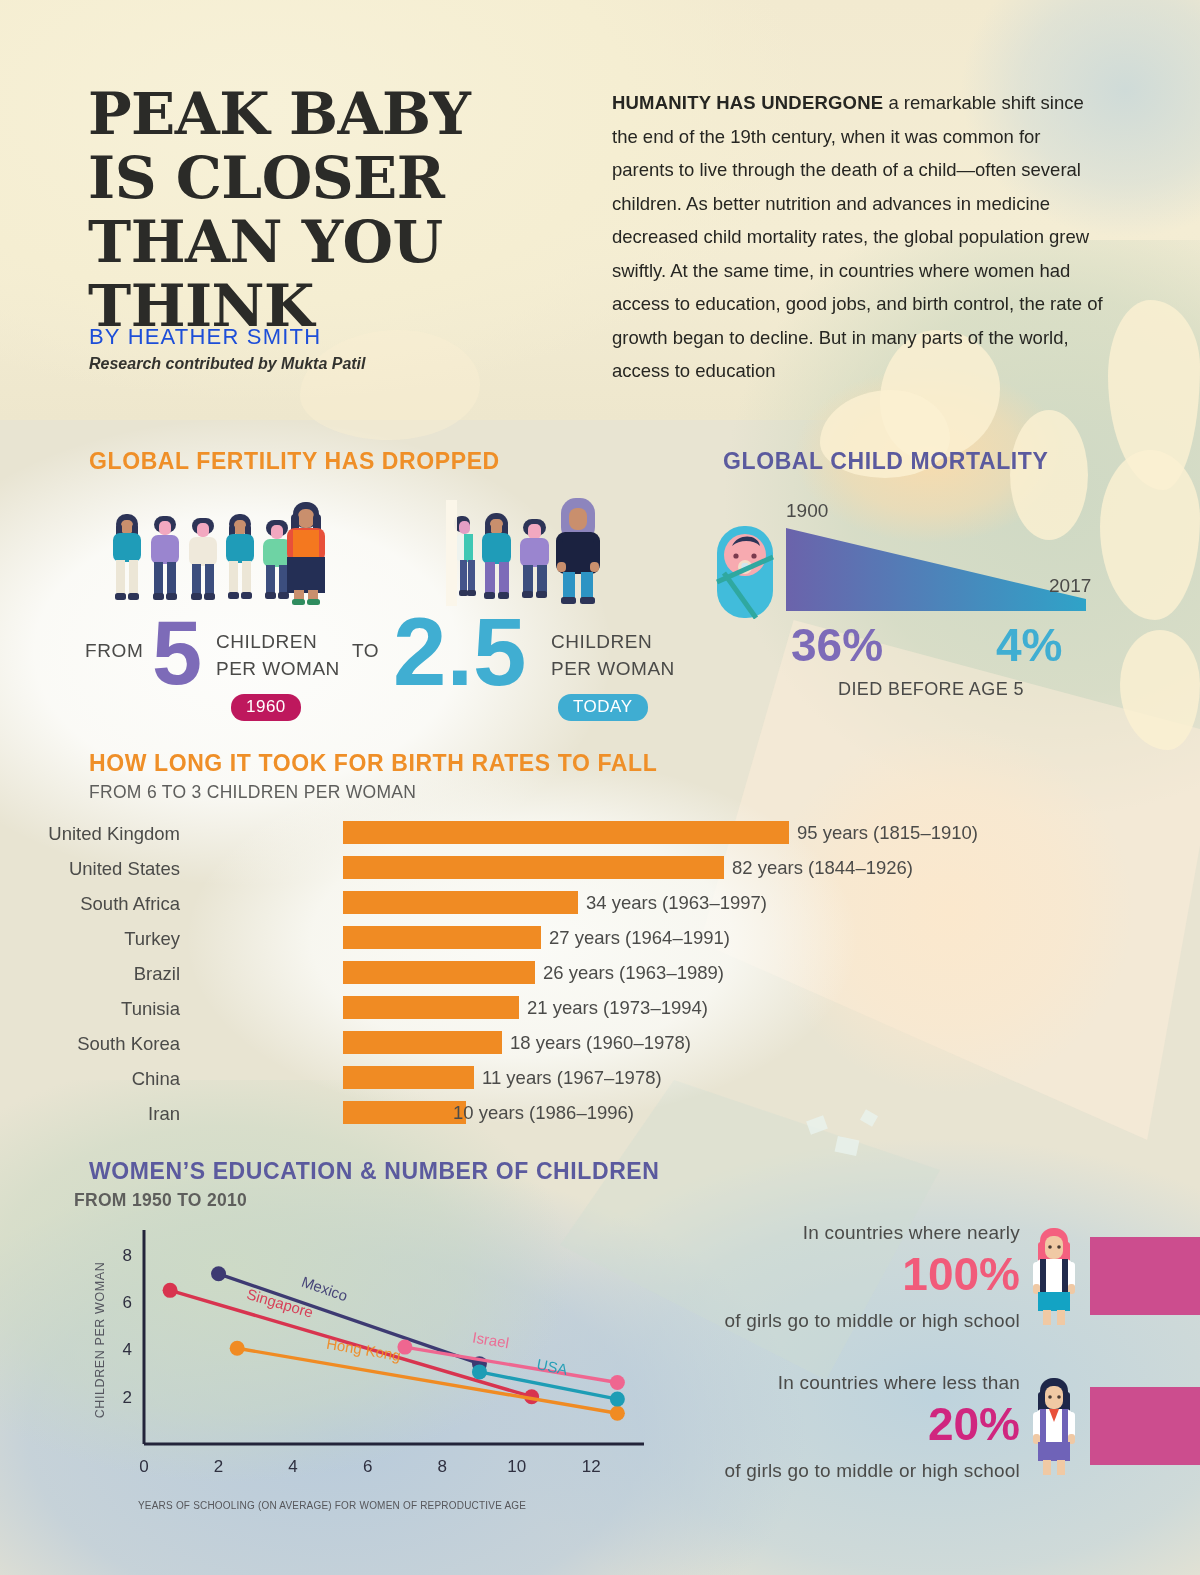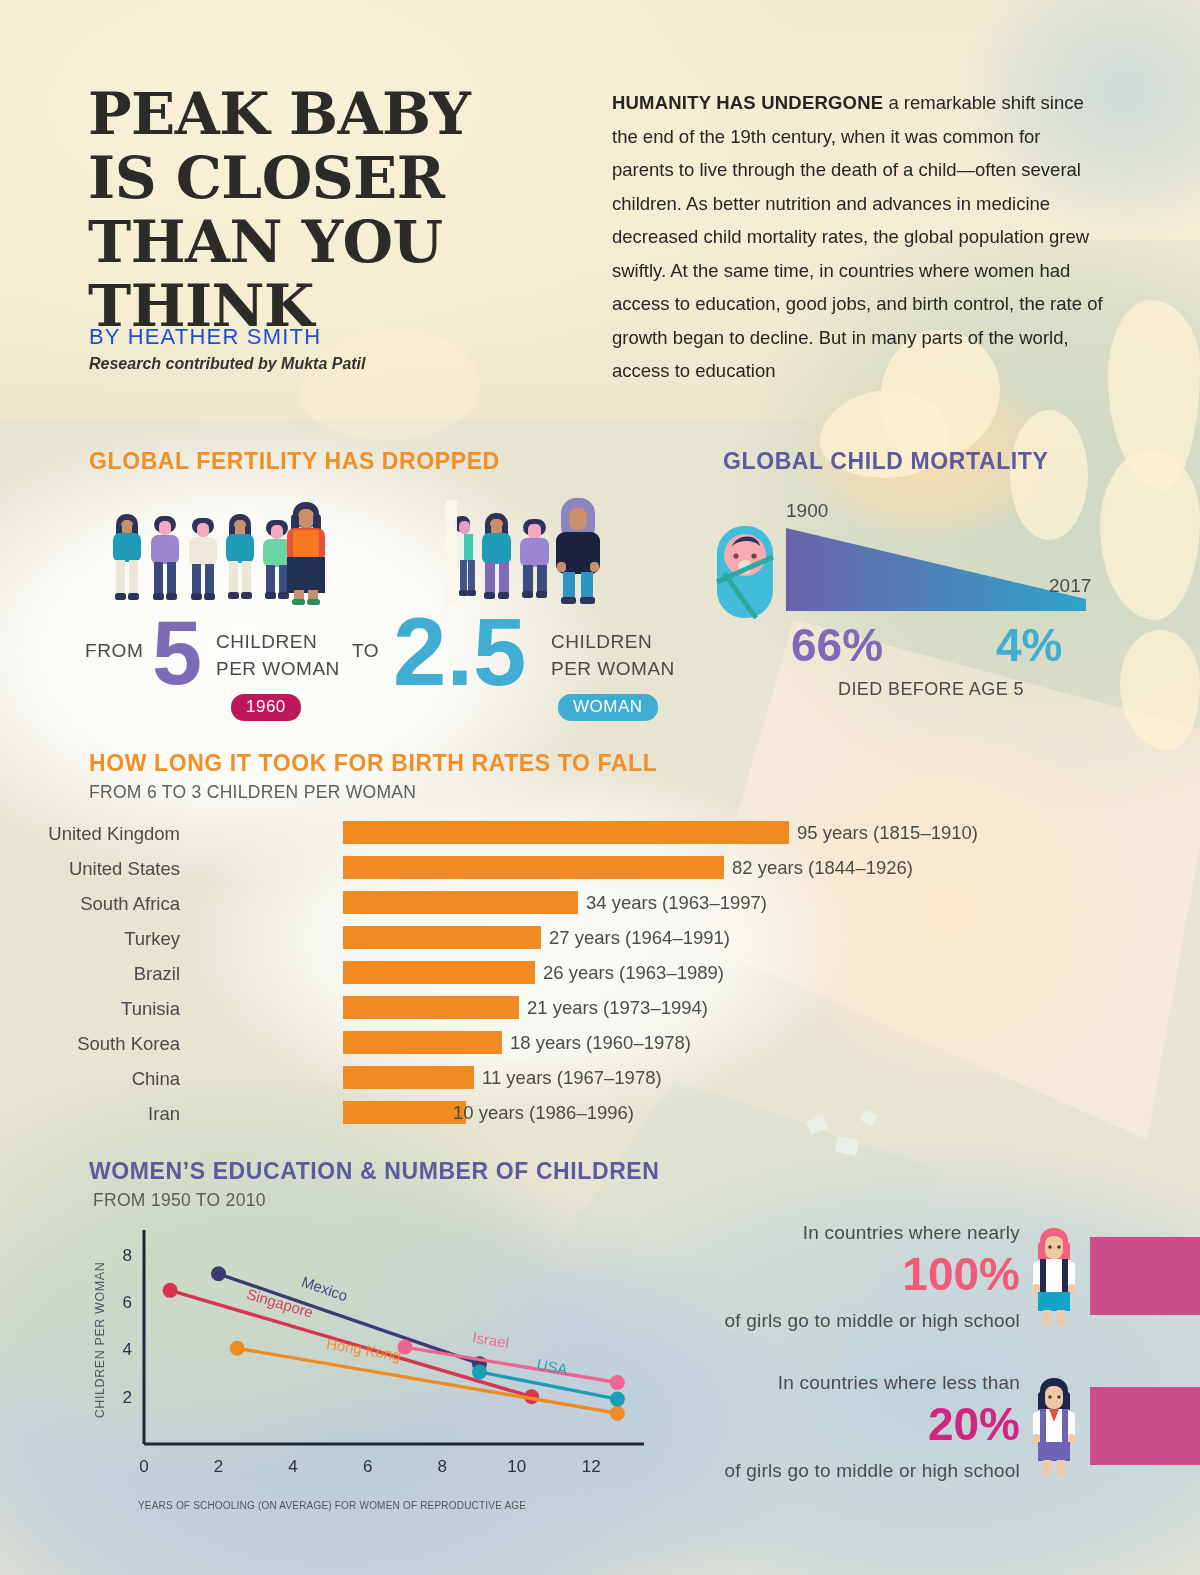--- a/index.html
+++ b/index.html
@@ -161,21 +161,21 @@
     font-size: 18.5px; color: #4b4b49;
   }
   .bar-track { position: absolute; left: 254px; top: 3px; height: 23px; }
   .bar-fill { height: 23px; background: #f08b23; }
   .bar-val {
     position: absolute; top: 4px; font-size: 18.5px; color: #4b4b49; white-space: nowrap;
   }
 
   
   #edu-title { position: absolute; left: 89px; top: 1158px; }
-  #edu-sub   { position: absolute; left: 93px; top: 1190px; }
+  #edu-sub   { position: absolute; left: 74px; top: 1190px; font-weight: bold; }
   #linechart { position: absolute; left: 88px; top: 1222px; }
   #xcaption {
     position: absolute; left: 138px; top: 1500px;
     font-size: 10px; color: #56565a; letter-spacing: .2px;
   }
 
   
   .edu-stat { position: absolute; }
   .edu-top { font-size: 19px; color: #4b4b49; text-align: right; letter-spacing: .2px; }
   .edu-bot { font-size: 19px; color: #4b4b49; text-align: right; letter-spacing: .2px; }
@@ -362,21 +362,21 @@
 
   <div class="stat-row" style="left:352px; top:640px;">
     <span class="stat-word">TO</span>
   </div>
   <div class="bignum b" style="position:absolute;left:393px;top:604px;font-size:96px;">2.5</div>
   <div class="stat-lines" style="position:absolute;left:551px;top:628px;">
     <div>CHILDREN</div>
     <div>PER WOMAN</div>
   </div>
   <div style="position:absolute;left:558px;top:694px;">
-    <span class="pill b">WOMAN</span>
+    <span class="pill b">TODAY</span>
   </div>
 
   <div id="mortality-title" class="sec-h purple">GLOBAL CHILD MORTALITY</div>
 
   <svg style="position:absolute;left:716px;top:525px" width="58" height="94" viewBox="0 0 58 94">
     <rect x="1" y="1" width="56" height="92" rx="27" fill="#41bcdb"></rect>
     <circle cx="29" cy="30" r="21" fill="#f7aab0"></circle>
     <path d="M13 24 a17 17 0 0 1 32 -2 l-32 2z" fill="#2d3457" opacity="0"></path>
     <path d="M16 21 C22 8, 42 9, 44 21 C38 15, 24 14, 16 21 Z" fill="#2d3457"></path>
     <circle cx="20" cy="31" r="2.6" fill="#7a3a4e"></circle>
@@ -392,21 +392,21 @@
   <svg id="wedge" width="300" height="83" viewBox="0 0 300 83">
     <defs>
       <linearGradient id="wg" x1="0" y1="0" x2="1" y2="0">
         <stop offset="0%" stop-color="#6b63ab"></stop>
         <stop offset="100%" stop-color="#2fa3c8"></stop>
       </linearGradient>
     </defs>
     <polygon points="0,0 300,71 300,83 0,83" fill="url(#wg)"></polygon>
   </svg>
   <div id="y2017">2017</div>
-  <div id="pct36">66%</div>
+  <div id="pct36">36%</div>
   <div id="pct4">4%</div>
   <div id="died">DIED BEFORE AGE 5</div>
 
   <div id="bars-title" class="sec-h orange">HOW LONG IT TOOK FOR BIRTH RATES TO FALL</div>
   <div id="bars-sub" class="sec-sub">FROM 6 TO 3 CHILDREN PER WOMAN</div>
   <div id="bars">
       <div class="bar-row">
         <div class="bar-label">United Kingdom</div>
         <div class="bar-track" style="width: 446px;">
           <div class="bar-fill" style="width: 100%; background: rgb(240, 139, 35);"></div>

